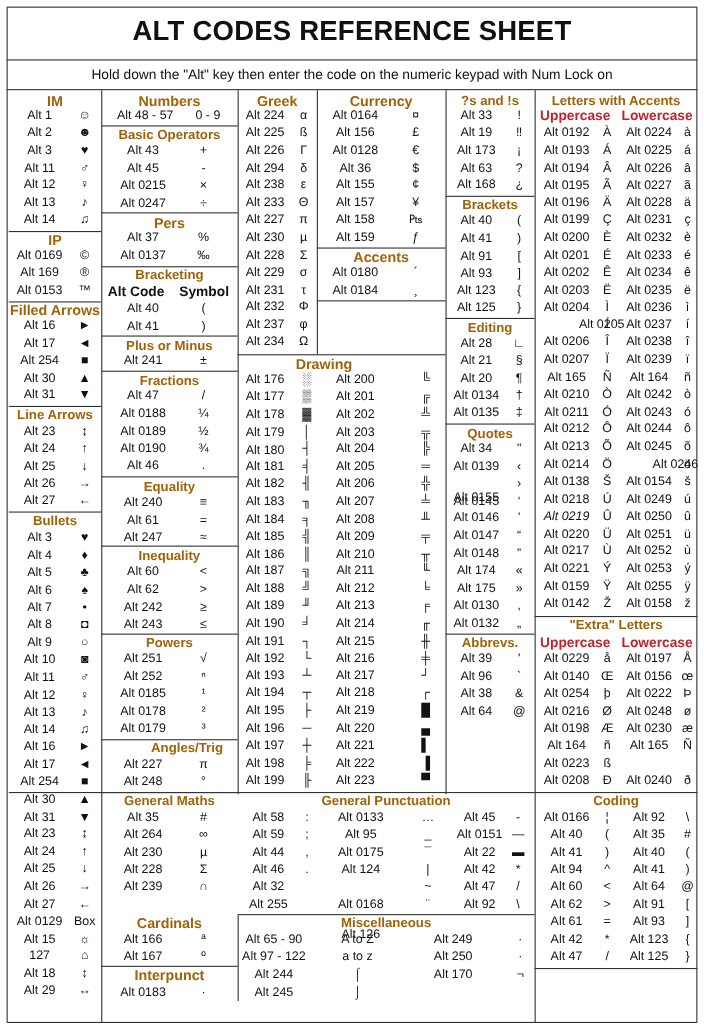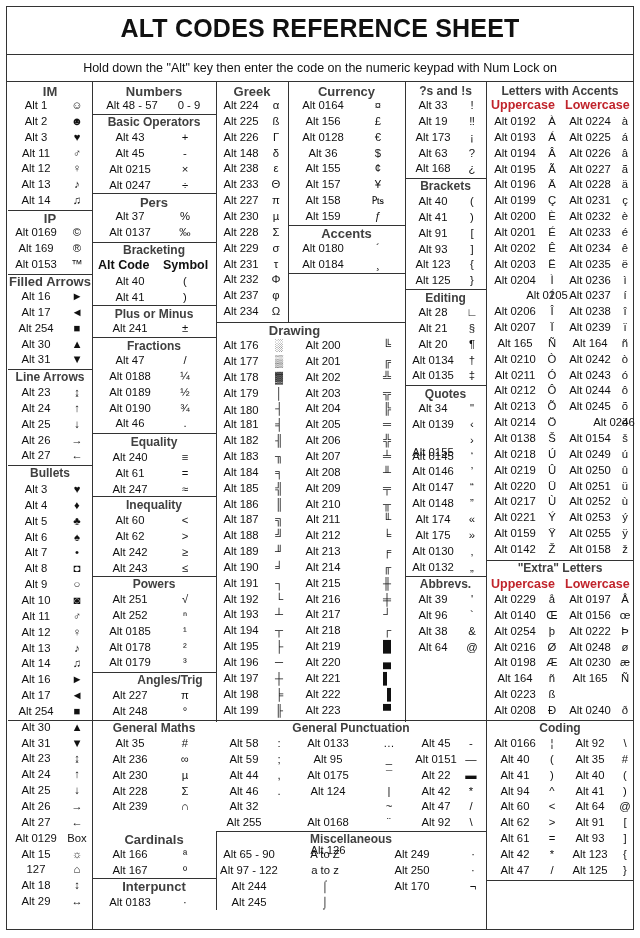--- a/index.html
+++ b/index.html
@@ -2,21 +2,21 @@
 <html><head>
 <meta charset="utf-8">
 <style>
   html,body{margin:0;padding:0;background:#fff;}
   body{width:640px;height:938px;position:relative;overflow:hidden;font-family:"Liberation Sans",sans-serif;color:#111;}
   .frame{position:absolute;left:6px;top:6px;width:628px;height:924px;border:1px solid #333;box-sizing:border-box;}
   .title{position:absolute;left:6px;top:14px;width:628px;text-align:center;font-weight:bold;font-size:25px;letter-spacing:0.2px;}
   .hline{position:absolute;height:0;border-top:1px solid #333;}
   .vline{position:absolute;width:0;border-left:1px solid #333;}
   .subtitle{position:absolute;left:6px;top:61px;width:628px;text-align:center;font-size:12.5px;}
-  .hdr{position:absolute;text-align:center;color:#404040;font-weight:bold;font-size:12px;white-space:nowrap;}
+  .hdr{position:absolute;text-align:center;color:#a16207;font-weight:bold;font-size:12px;white-space:nowrap;}
   .hdr.big{font-size:13px;}
   .row{position:absolute;font-size:11.3px;white-space:nowrap;}
   .code{position:absolute;text-align:center;}
   .sym{position:absolute;text-align:center;}
   .sub{position:absolute;font-weight:bold;font-size:12.5px;white-space:nowrap;}
   .sub.red{color:#c0242b;}
 </style>
 </head>
 <body>
 
@@ -209,21 +209,21 @@
     <div class="hdr" style="left:108px;top:673px;width:124px;">Angles/Trig</div>
     <div class="row code" style="left:92px;top:689px;width:76px;">Alt 227</div>
     <div class="row sym" style="left:160px;top:689px;width:50px;">π</div>
     <div class="row code" style="left:92px;top:704.85px;width:76px;">Alt 248</div>
     <div class="row sym" style="left:160px;top:704.85px;width:50px;">°</div>
     <div class="vline" style="left:216px;top:322px;height:400px;"></div>
     <div class="hline" style="left:92px;top:720px;width:124px;"></div>
     <div class="hdr" style="left:92px;top:721px;width:124px;">General Maths</div>
     <div class="row code" style="left:92px;top:737px;width:76px;">Alt 35</div>
     <div class="row sym" style="left:160px;top:737px;width:50px;">#</div>
-    <div class="row code" style="left:92px;top:752.85px;width:76px;">Alt 236</div>
+    <div class="row code" style="left:92px;top:752.85px;width:76px;">Alt 264</div>
     <div class="row sym" style="left:160px;top:752.85px;width:50px;">∞</div>
     <div class="row code" style="left:92px;top:768.7px;width:76px;">Alt 230</div>
     <div class="row sym" style="left:160px;top:768.7px;width:50px;">µ</div>
     <div class="row code" style="left:92px;top:784.55px;width:76px;">Alt 228</div>
     <div class="row sym" style="left:160px;top:784.55px;width:50px;">Σ</div>
     <div class="row code" style="left:92px;top:800.4px;width:76px;">Alt 239</div>
     <div class="row sym" style="left:160px;top:800.4px;width:50px;">∩</div>
     <div class="hdr big" style="left:92px;top:832px;width:124px;">Cardinals</div>
     <div class="row code" style="left:92px;top:848px;width:76px;">Alt 166</div>
     <div class="row sym" style="left:160px;top:848px;width:50px;">ª</div>
@@ -235,21 +235,21 @@
     <div class="row sym" style="left:160px;top:896px;width:50px;">·</div>
     <div class="vline" style="left:216px;top:832px;height:78px;"></div>
     <div class="vline" style="left:288px;top:82px;height:240px;"></div>
     <div class="hdr big" style="left:216px;top:84px;width:72px;">Greek</div>
     <div class="row code" style="left:216px;top:99px;width:50px;">Alt 224</div>
     <div class="row sym" style="left:266px;top:99px;width:20px;">α</div>
     <div class="row code" style="left:216px;top:114.85px;width:50px;">Alt 225</div>
     <div class="row sym" style="left:266px;top:114.85px;width:20px;">ß</div>
     <div class="row code" style="left:216px;top:130.7px;width:50px;">Alt 226</div>
     <div class="row sym" style="left:266px;top:130.7px;width:20px;">Γ</div>
-    <div class="row code" style="left:216px;top:146.55px;width:50px;">Alt 148</div>
+    <div class="row code" style="left:216px;top:146.55px;width:50px;">Alt 294</div>
     <div class="row sym" style="left:266px;top:146.55px;width:20px;">δ</div>
     <div class="row code" style="left:216px;top:162.4px;width:50px;">Alt 238</div>
     <div class="row sym" style="left:266px;top:162.4px;width:20px;">ε</div>
     <div class="row code" style="left:216px;top:178.25px;width:50px;">Alt 233</div>
     <div class="row sym" style="left:266px;top:178.25px;width:20px;">Θ</div>
     <div class="row code" style="left:216px;top:194.1px;width:50px;">Alt 227</div>
     <div class="row sym" style="left:266px;top:194.1px;width:20px;">π</div>
     <div class="row code" style="left:216px;top:209.95px;width:50px;">Alt 230</div>
     <div class="row sym" style="left:266px;top:209.95px;width:20px;">µ</div>
     <div class="row code" style="left:216px;top:225.8px;width:50px;">Alt 228</div>
@@ -597,21 +597,21 @@
     <div class="row code" style="left:562px;top:416.15px;width:56px;margin-left:24px;">Alt 0246</div>
     <div class="row sym" style="left:616px;top:416.15px;width:18px;">ö</div>
     <div class="row code" style="left:488px;top:432px;width:54px;">Alt 0138</div>
     <div class="row sym" style="left:542px;top:432px;width:20px;">Š</div>
     <div class="row code" style="left:562px;top:432px;width:56px;">Alt 0154</div>
     <div class="row sym" style="left:616px;top:432px;width:18px;">š</div>
     <div class="row code" style="left:488px;top:447.84999999999997px;width:54px;">Alt 0218</div>
     <div class="row sym" style="left:542px;top:447.84999999999997px;width:20px;">Ú</div>
     <div class="row code" style="left:562px;top:447.84999999999997px;width:56px;">Alt 0249</div>
     <div class="row sym" style="left:616px;top:447.84999999999997px;width:18px;">ú</div>
-    <div class="row code" style="left:488px;top:463.7px;width:54px;">Alt 0219</div>
+    <div class="row code" style="left:488px;top:463.7px;width:54px;font-style:italic;">Alt 0219</div>
     <div class="row sym" style="left:542px;top:463.7px;width:20px;">Û</div>
     <div class="row code" style="left:562px;top:463.7px;width:56px;">Alt 0250</div>
     <div class="row sym" style="left:616px;top:463.7px;width:18px;">û</div>
     <div class="row code" style="left:488px;top:479.55px;width:54px;">Alt 0220</div>
     <div class="row sym" style="left:542px;top:479.55px;width:20px;">Ü</div>
     <div class="row code" style="left:562px;top:479.55px;width:56px;">Alt 0251</div>
     <div class="row sym" style="left:616px;top:479.55px;width:18px;">ü</div>
     <div class="row code" style="left:488px;top:495.4px;width:54px;">Alt 0217</div>
     <div class="row sym" style="left:542px;top:495.4px;width:20px;">Ù</div>
     <div class="row code" style="left:562px;top:495.4px;width:56px;">Alt 0252</div>

